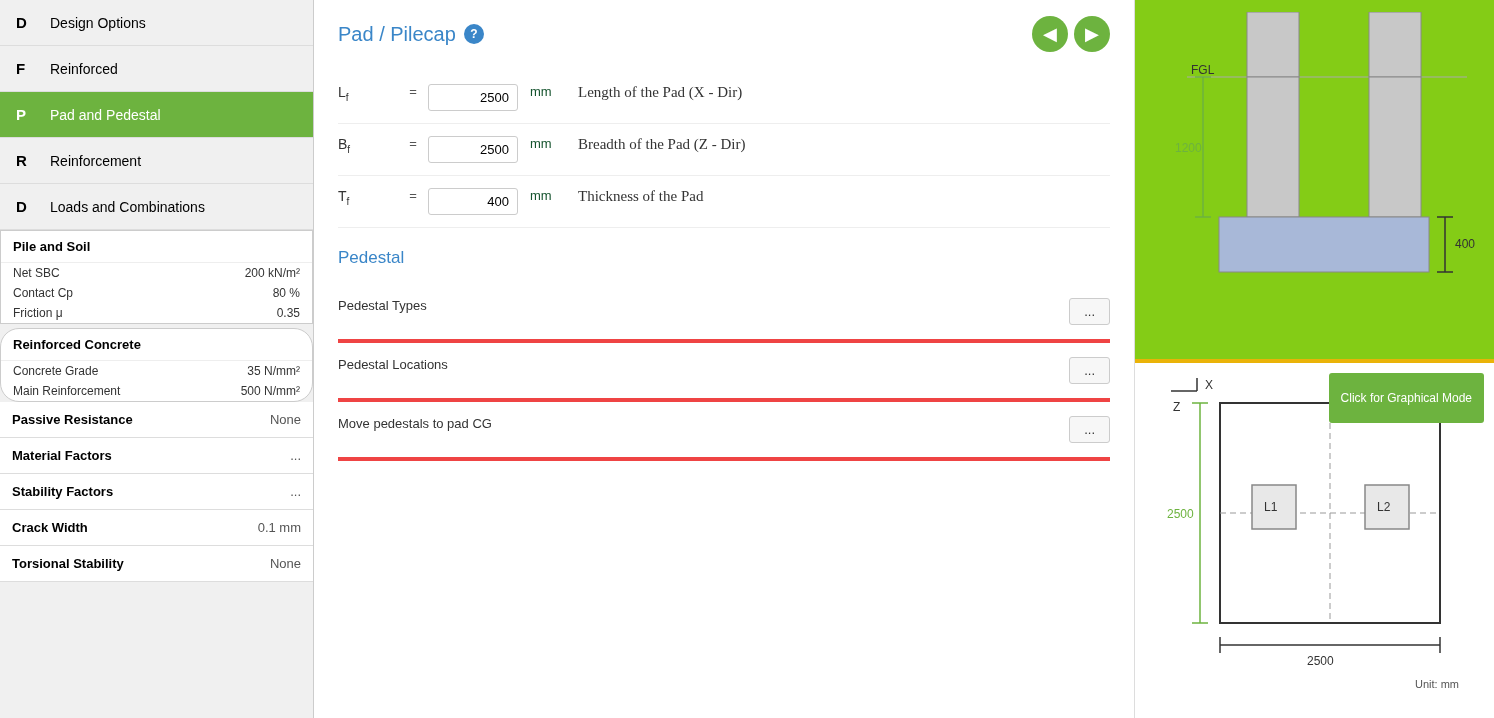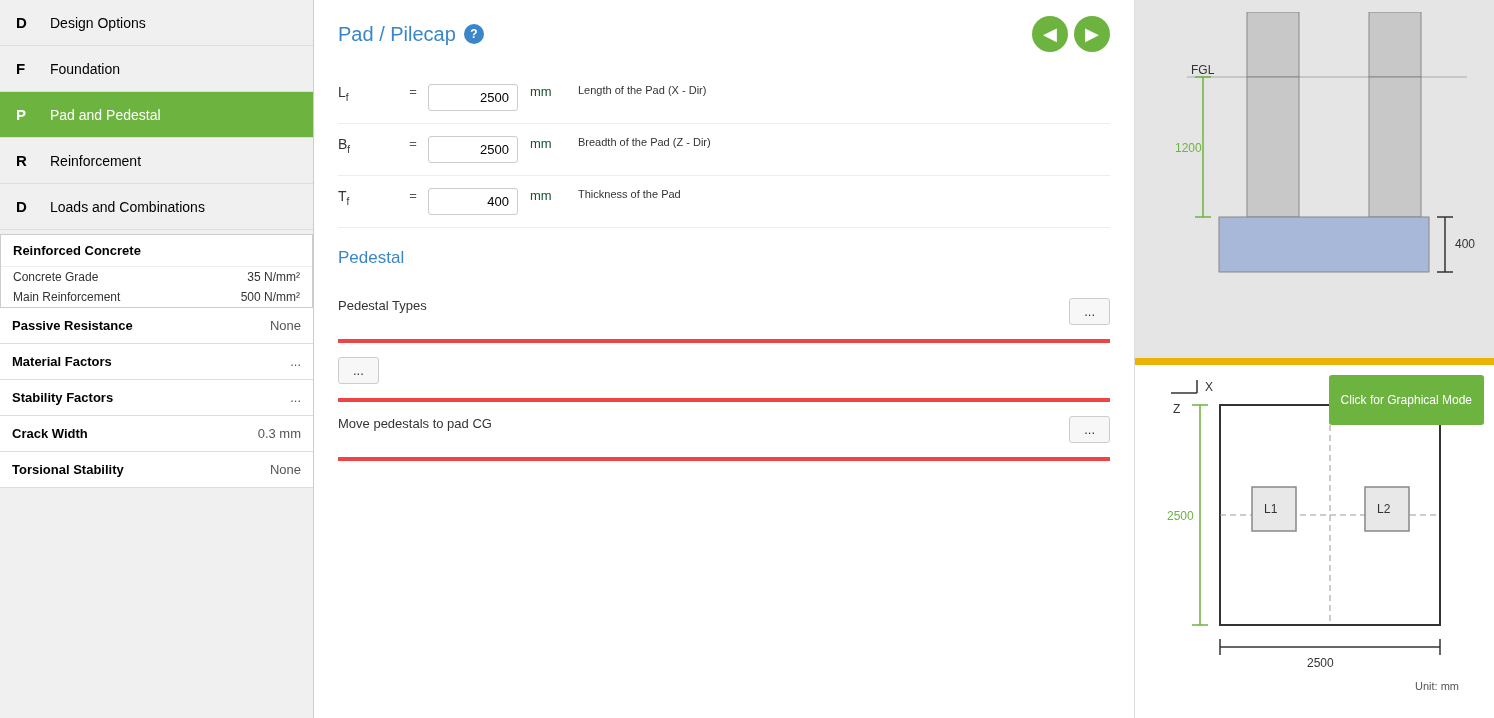--- a/index.html
+++ b/index.html
@@ -31,64 +31,79 @@
     .nav-btn { width: 36px; height: 36px; border-radius: 50%; border: none; cursor: pointer; display: flex; align-items: center; justify-content: center; font-size: 18px; color: #fff; }
     .nav-btn-prev { background: #6db33f; }
     .nav-btn-next { background: #6db33f; }
 
     .form-row { display: flex; align-items: flex-start; padding: 12px 0; border-bottom: 1px solid #eee; }
     .form-label { width: 60px; font-size: 14px; color: #333; }
     .form-eq { width: 30px; text-align: center; color: #555; }
     .form-input { width: 90px; }
     .form-input input { width: 90px; padding: 5px 8px; border: 1px solid #ccc; border-radius: 3px; font-size: 13px; text-align: right; }
     .form-unit { width: 60px; padding-left: 12px; color: #14532d; }
-    .form-desc { color: #333; font-size: 11px; }
+    .form-desc { color: #333; font-size: 15px; font-family: Liberation Serif, serif; }
 
     .section-title { font-size: 17px; color: #3a86c8; margin: 20px 0 16px 0; font-weight: 400; }
 
     .pedestal-row { display: flex; align-items: flex-start; padding: 14px 0; border-bottom: 4px solid #ef4444; }
     .pedestal-label { flex: 1; font-size: 13px; color: #333; }
     .ellipsis-btn { padding: 5px 14px; border: 1px solid #ccc; background: #f7f7f7; border-radius: 3px; cursor: pointer; font-size: 13px; color: #333; }
 
     
     .right-panel { width: 360px; min-width: 360px; display: flex; flex-direction: column; border-left: 1px solid #ddd; }
-    .diagram-top { flex: 1; border-bottom: 7px solid #eab308; padding: 12px; background: #e5e5e5; position: relative; overflow: hidden; }
+    .diagram-top { flex: 1; border-bottom: 4px solid #eab308; padding: 12px; background: #84cc16; position: relative; overflow: hidden; }
     .diagram-bottom { flex: 1; padding: 10px; background: #fff; position: relative; overflow: hidden; }
 
     .graphical-btn { position: absolute; top: 10px; right: 10px; background: #6db33f; color: #fff; border: none; padding: 18px 12px; border-radius: 3px; cursor: pointer; font-size: 12px; }
 
     sub { font-size: 10px; }
   </style>
 </head>
 <body>
 
 <div class="sidebar">
   <div class="sidebar-item">
     <span class="sidebar-letter">D</span>
     <span class="sidebar-label">Design Options</span>
   </div>
   <div class="sidebar-item">
     <span class="sidebar-letter">F</span>
-    <span class="sidebar-label">Foundation</span>
+    <span class="sidebar-label">Reinforced</span>
   </div>
   <div class="sidebar-item active">
     <span class="sidebar-letter">P</span>
     <span class="sidebar-label">Pad and Pedestal</span>
   </div>
   <div class="sidebar-item">
     <span class="sidebar-letter">R</span>
     <span class="sidebar-label">Reinforcement</span>
   </div>
   <div class="sidebar-item">
     <span class="sidebar-letter">D</span>
     <span class="sidebar-label">Loads and Combinations</span>
   </div>
 
-
-  <div class="sidebar-section" style="margin-top:4px;">
+  <div class="sidebar-section">
+    <div class="sidebar-section-title">Pile and Soil</div>
+    <div class="sidebar-section-row">
+      <span>Net SBC</span>
+      <span>200 kN/m²</span>
+    </div>
+    <div class="sidebar-section-row">
+      <span>Contact Cp</span>
+      <span>80 %</span>
+    </div>
+    <div class="sidebar-section-row">
+      <span>Friction μ</span>
+      <span>0.35</span>
+    </div>
+  </div>
+
+  <div class="sidebar-section" style="margin-top:4px;border-radius:19px;">
     <div class="sidebar-section-title">Reinforced Concrete</div>
     <div class="sidebar-section-row">
       <span>Concrete Grade</span>
       <span>35 N/mm²</span>
     </div>
     <div class="sidebar-section-row">
       <span>Main Reinforcement</span>
       <span>500 N/mm²</span>
     </div>
   </div>
@@ -103,21 +118,21 @@
     <span class="sidebar-prop-value">...</span>
   </div>
 
   <div class="sidebar-prop-row">
     <span class="sidebar-prop-label">Stability Factors</span>
     <span class="sidebar-prop-value">...</span>
   </div>
 
   <div class="sidebar-prop-row">
     <span class="sidebar-prop-label">Crack Width</span>
-    <span class="sidebar-prop-value">0.3 mm</span>
+    <span class="sidebar-prop-value">0.1 mm</span>
   </div>
 
   <div class="sidebar-prop-row">
     <span class="sidebar-prop-label">Torsional Stability</span>
     <span class="sidebar-prop-value">None</span>
   </div>
 </div>
 
 <div class="main">
   <div class="page-title-row">
@@ -162,20 +177,21 @@
   </div>
 
   <div class="section-title">Pedestal</div>
 
   <div class="pedestal-row">
     <div class="pedestal-label">Pedestal Types</div>
     <button class="ellipsis-btn">...</button>
   </div>
 
   <div class="pedestal-row">
+    <div class="pedestal-label">Pedestal Locations</div>
     <button class="ellipsis-btn">...</button>
   </div>
 
   <div class="pedestal-row">
     <div class="pedestal-label">Move pedestals to pad CG</div>
     <button class="ellipsis-btn">...</button>
   </div>
 </div>
 
 <div class="right-panel">

